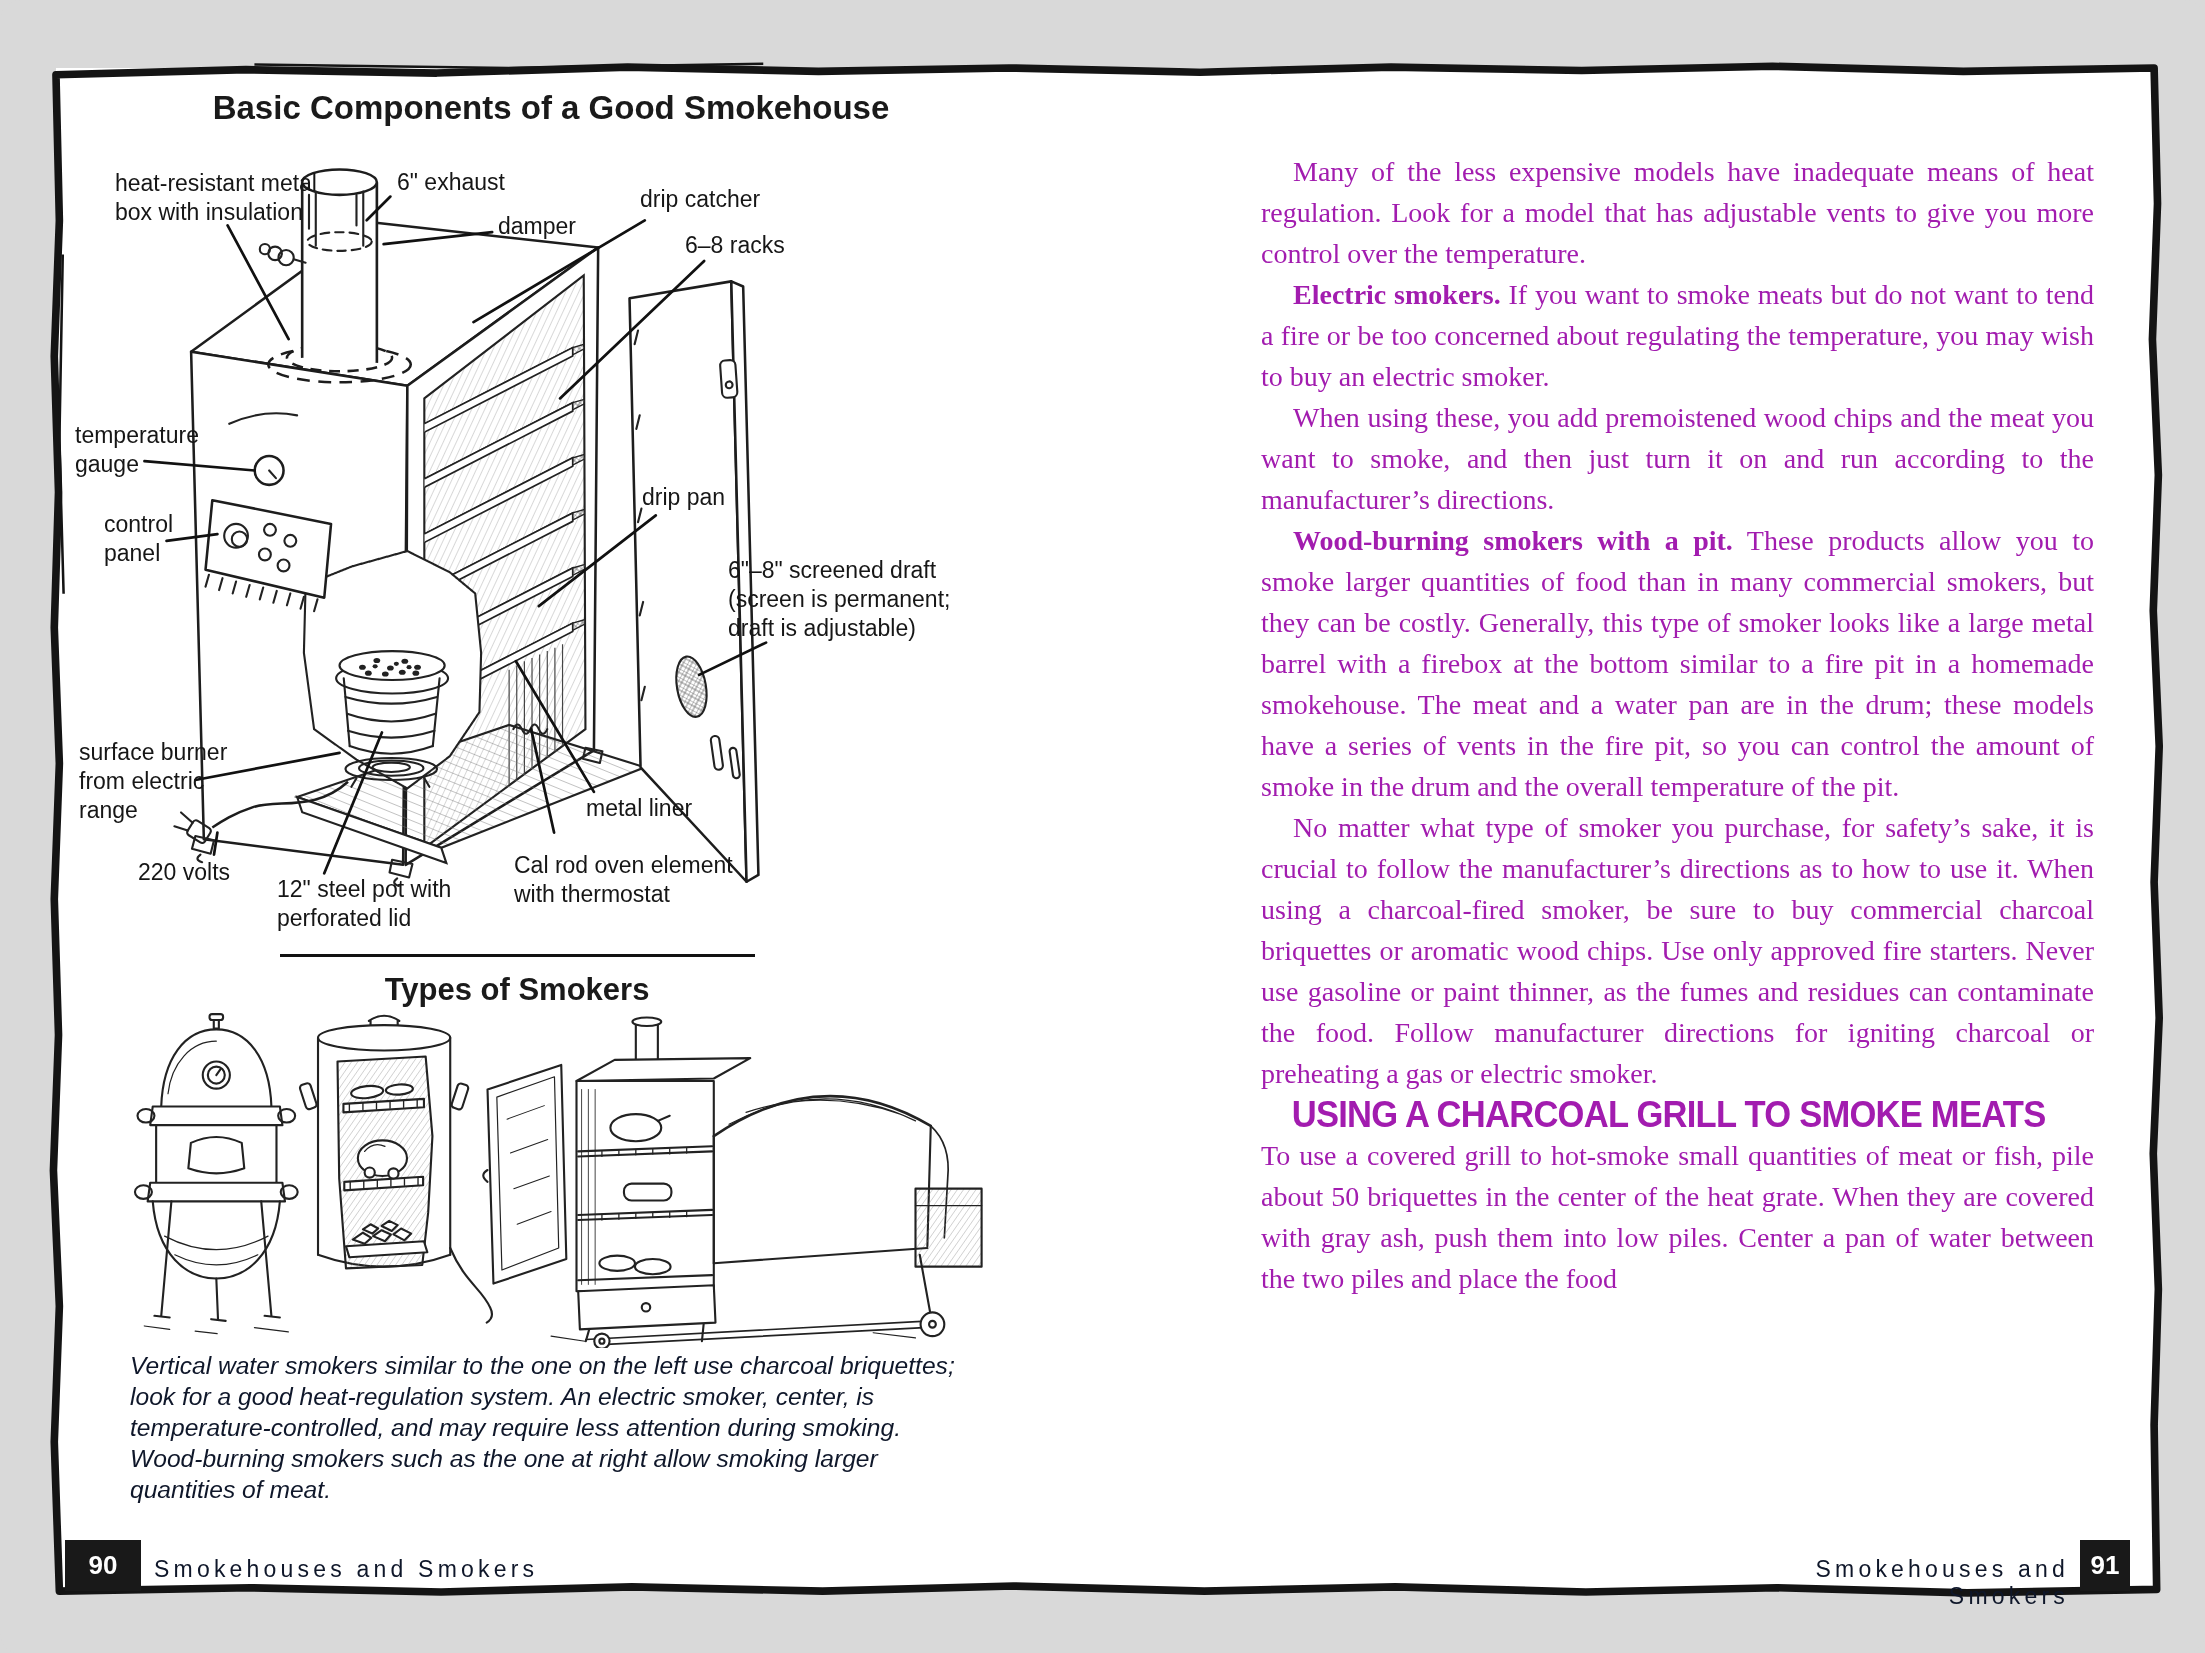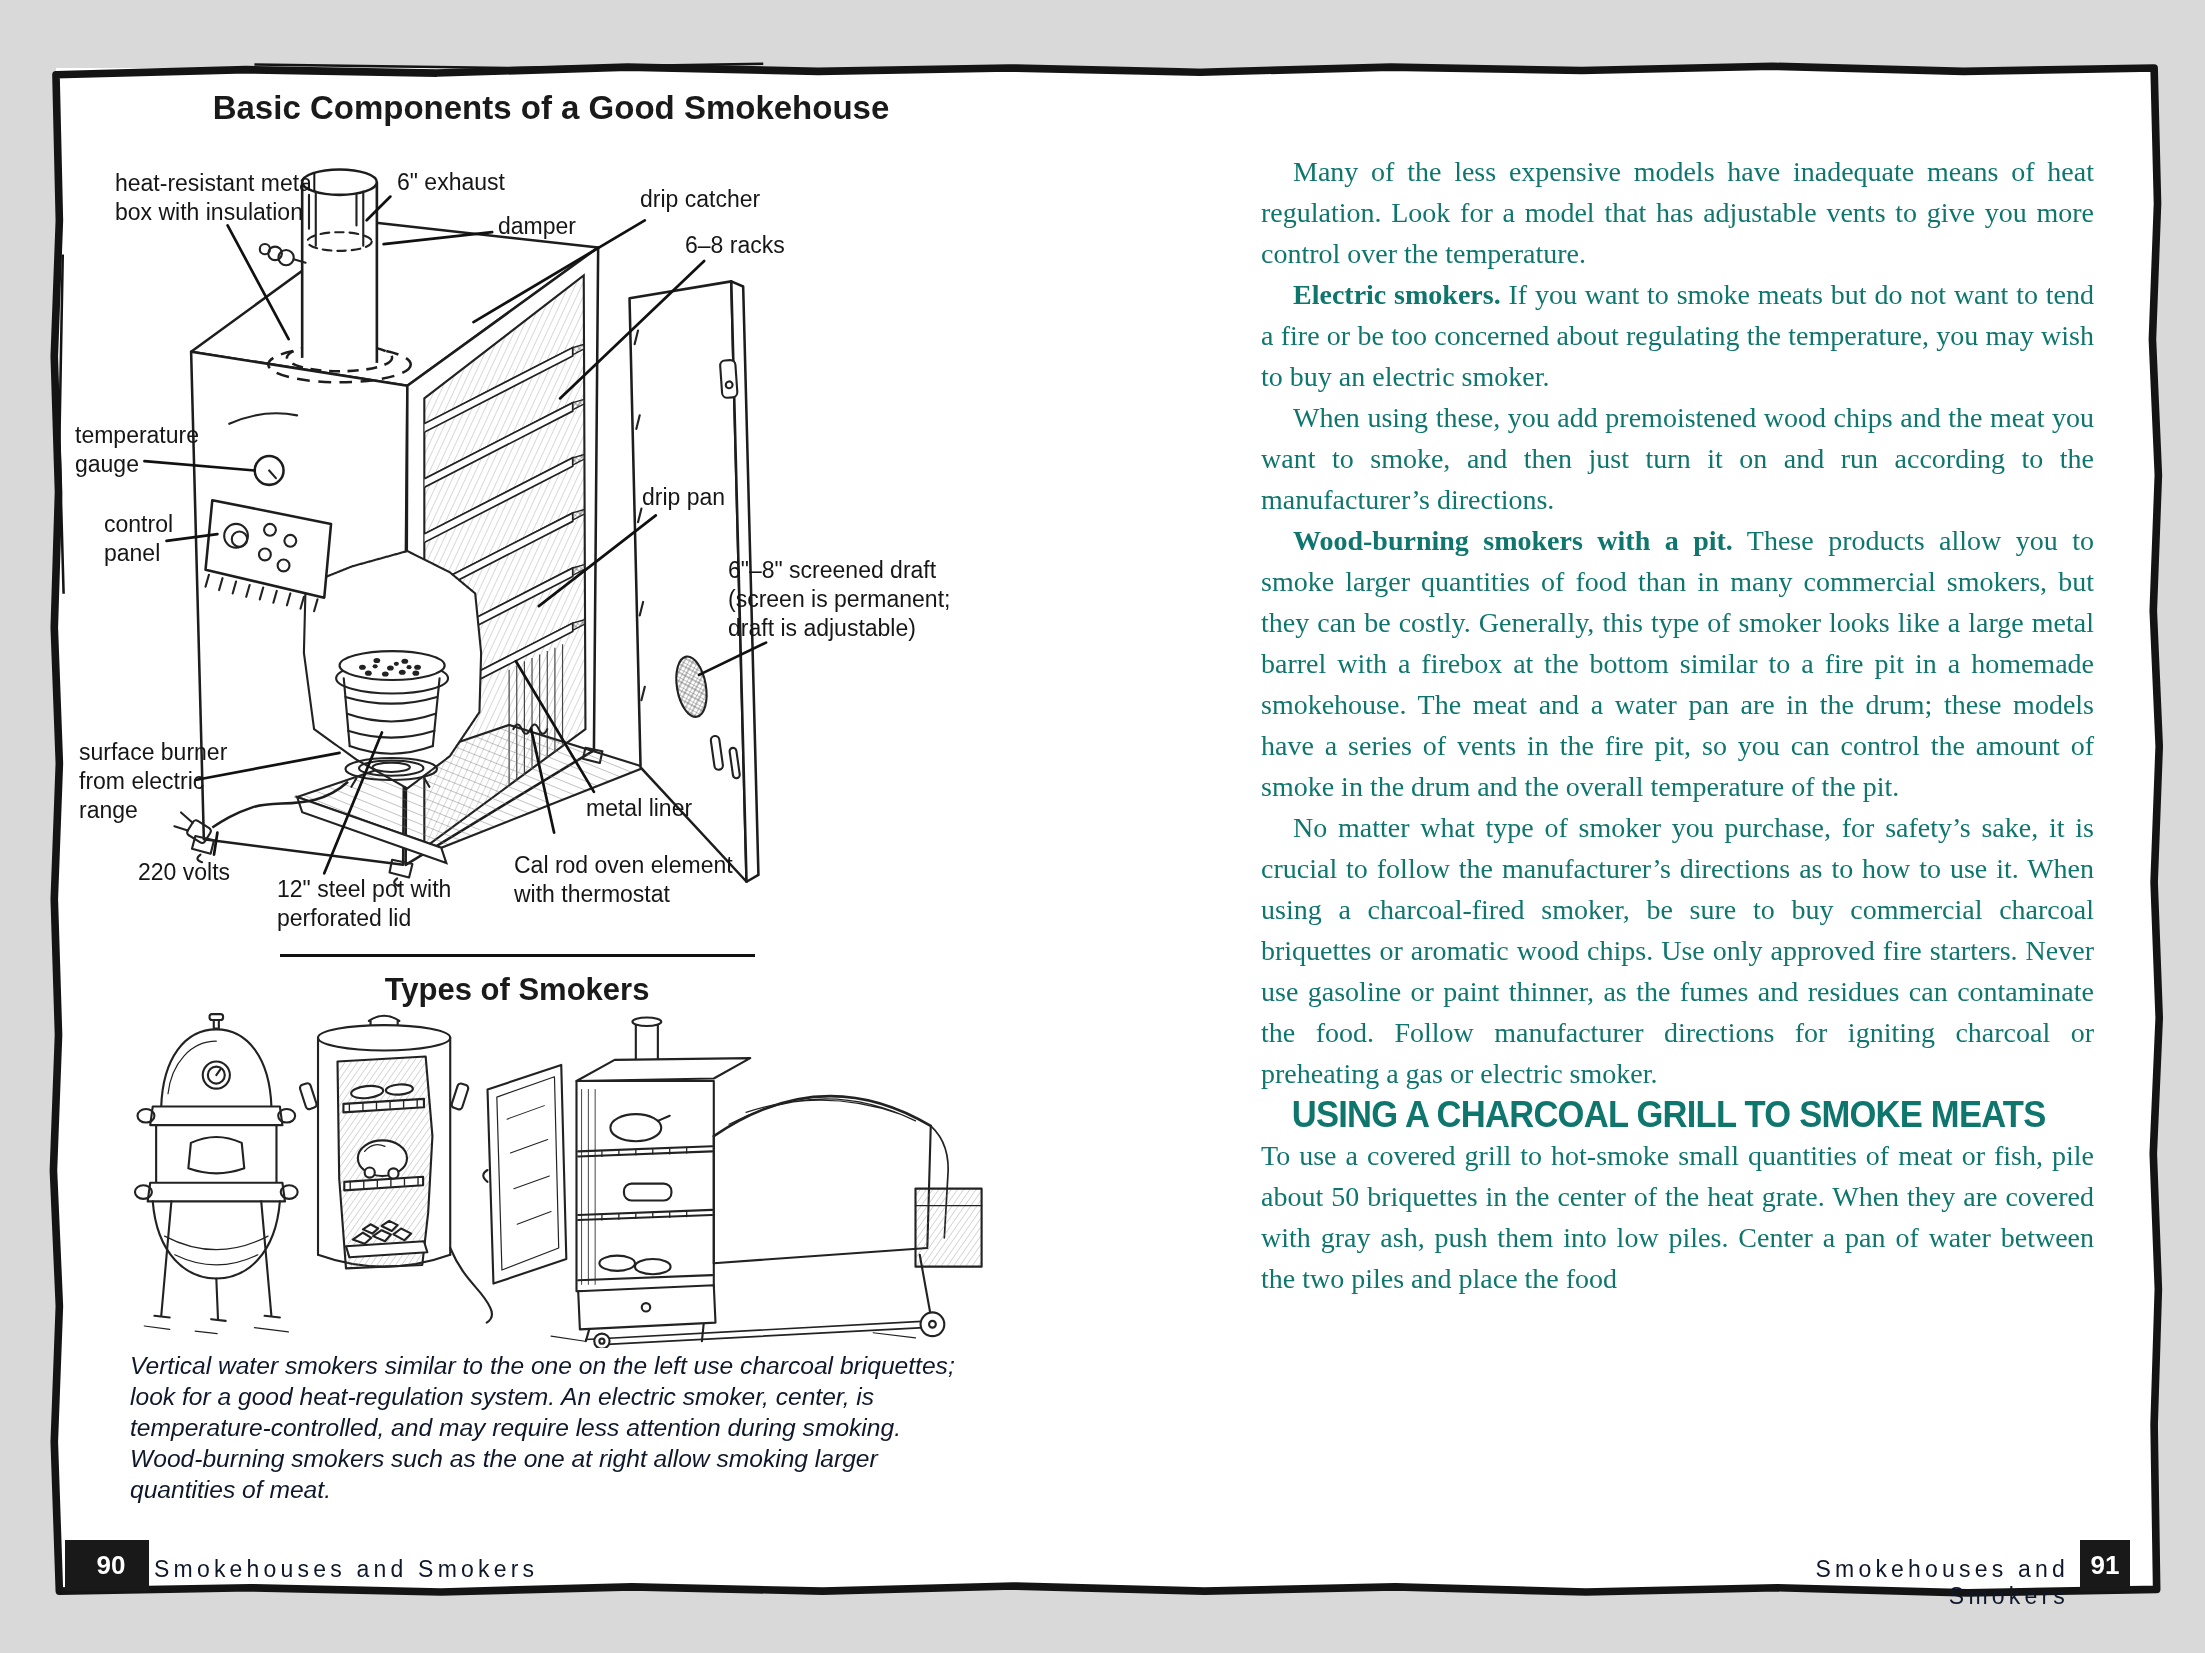--- a/index.html
+++ b/index.html
@@ -12,21 +12,21 @@
   .diagram-title{left:178px;top:89px;width:746px;text-align:center;font-size:33px;font-weight:bold;letter-spacing:0px;}
   #diagram{left:51px;top:144px;width:1018px;height:848px;}
   #diagram svg{position:absolute;left:0;top:0;}
   .lbl{position:absolute;font-size:23px;line-height:29px;white-space:pre-line;color:#161616;}
   .divider{left:280px;top:954px;width:475px;height:3.4px;background:#111;}
   .types-heading{left:254px;top:972px;width:526px;text-align:center;font-size:31px;font-weight:bold;}
   #smokers{left:127px;top:1009px;width:899px;height:339px;}
   .caption{left:130px;top:1350px;width:844px;font-style:italic;font-size:24.6px;line-height:31px;color:#0f172a;}
   
   .bodycol{left:1261px;top:151px;width:833px;font-family:"Liberation Serif",serif;
-           font-size:28px;line-height:41px;text-align:justify;color:#0f766e;}
+           font-size:28px;line-height:41px;text-align:justify;color:#a21caf;}
   .bodycol p{margin:0;text-indent:32px;}
   .bodycol p.noindent{text-indent:0;}
   .bodycol strong{font-weight:bold;}
   .section-heading{font-family:"Liberation Sans",sans-serif;font-size:36px;font-weight:bold;
            letter-spacing:-0.8px;margin:37px 0 20.4px 0;text-indent:0;transform:scaleX(.96);transform-origin:left;}
   
   .pagenum-box{width:76px;height:51px;background:#191919;color:#fff;font-size:26px;font-weight:bold;
            display:flex;align-items:center;justify-content:center;}
   .runtitle{font-size:23px;letter-spacing:4.2px;color:#0f172a;}
   svg .ink{stroke:#222;stroke-width:2.5;fill:none;stroke-linecap:round;stroke-linejoin:round;}
@@ -330,21 +330,21 @@
       <circle cx="950" cy="372" r="14" fill="#fff"></circle>
         <circle cx="950" cy="372" r="4"></circle>
       <circle cx="560" cy="392" r="9" fill="#fff"></circle>
         <circle cx="560" cy="392" r="3"></circle>
       <path d="M500,386 l40,6 M880,382 l50,6" stroke-width="1.4"></path>
     </g>
   </svg>
 
   <div class="abs caption">Vertical water smokers similar to the one on the left use charcoal briquettes; look for a good heat-regulation system. An electric smoker, center, is temperature-controlled, and may require less attention during smoking. Wood-burning smokers such as the one at right allow smoking larger quantities of meat.</div>
 
-  <div class="abs pagenum-box" style="left:65px;top:1540px;padding-left:8px;">90</div>
+  <div class="abs pagenum-box" style="left:65px;top:1540px;">90</div>
   <div class="abs runtitle" style="left:154px;top:1556px;">Smokehouses and Smokers</div>
 
   <div class="abs bodycol">
     <p><strong></strong><span>Many of the less expensive models have inadequate means of heat regulation. Look for a model that has adjustable vents to give you more control over the temperature.</span></p>
     <p><strong>Electric smokers.</strong><span> If you want to smoke meats but do not want to tend a fire or be too concerned about regulating the temperature, you may wish to buy an electric smoker.</span></p>
     <p><strong></strong><span>When using these, you add premoistened wood chips and the meat you want to smoke, and then just turn it on and run according to the manufacturer’s directions.</span></p>
     <p><strong>Wood-burning smokers with a pit.</strong><span> These products allow you to smoke larger quantities of food than in many commercial smokers, but they can be costly. Generally, this type of smoker looks like a large metal barrel with a firebox at the bottom similar to a fire pit in a homemade smokehouse. The meat and a water pan are in the drum; these models have a series of vents in the fire pit, so you can control the amount of smoke in the drum and the overall temperature of the pit.</span></p>
     <p><strong></strong><span>No matter what type of smoker you purchase, for safety’s sake, it is crucial to follow the manufacturer’s directions as to how to use it. When using a charcoal-fired smoker, be sure to buy commercial charcoal briquettes or aromatic wood chips. Use only approved fire starters. Never use gasoline or paint thinner, as the fumes and residues can contaminate the food. Follow manufacturer directions for igniting charcoal or preheating a gas or electric smoker.</span></p>
     <p class="section-heading">USING A CHARCOAL GRILL TO SMOKE MEATS</p>
     <p class="noindent"><strong></strong><span>To use a covered grill to hot-smoke small quantities of meat or fish, pile about 50 briquettes in the center of the heat grate. When they are covered with gray ash, push them into low piles. Center a pan of water between the two piles and place the food</span></p>

